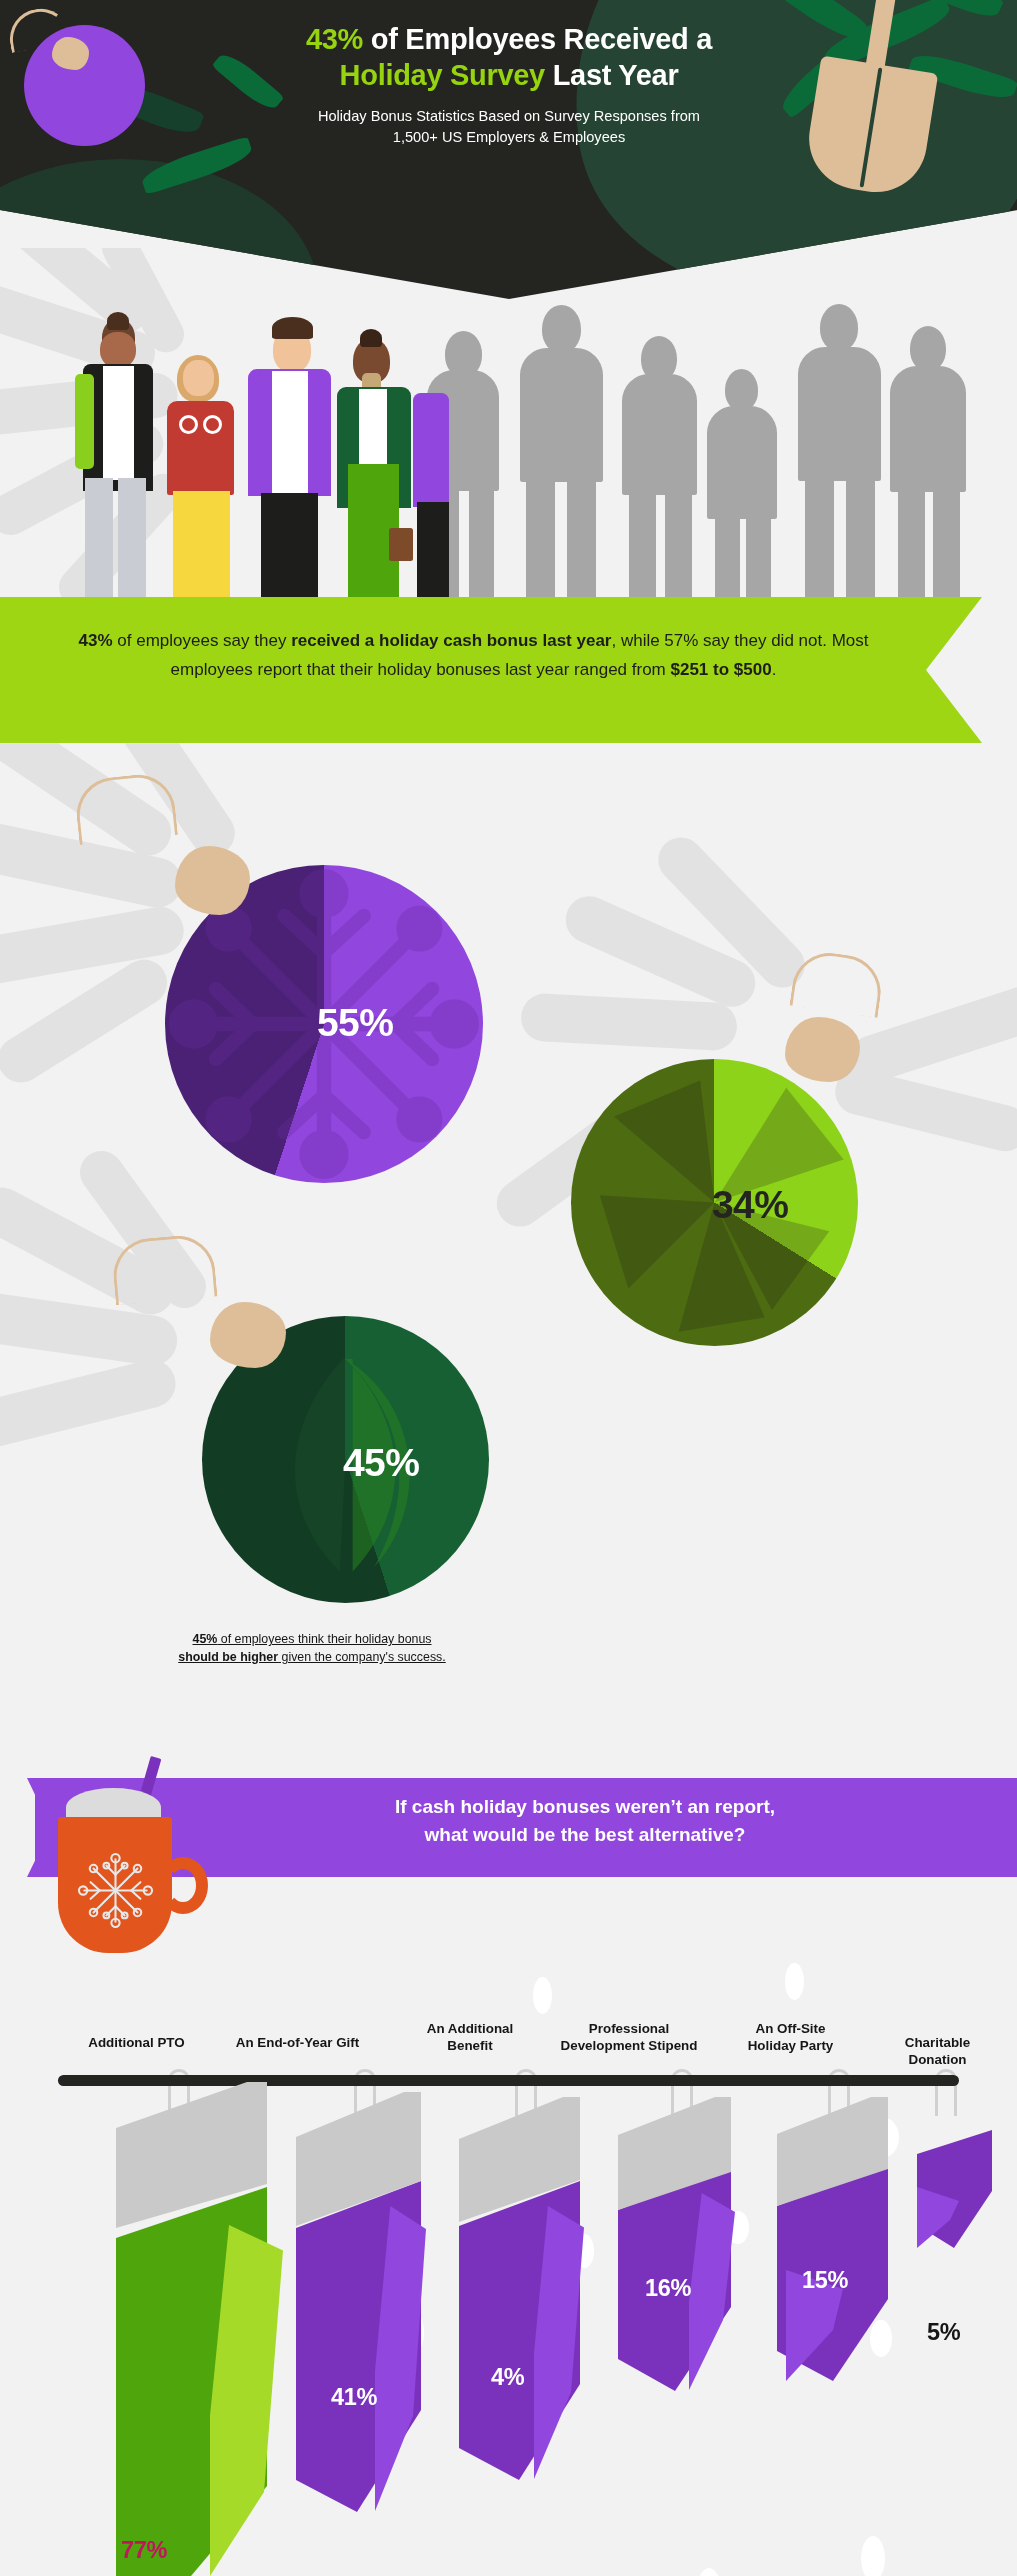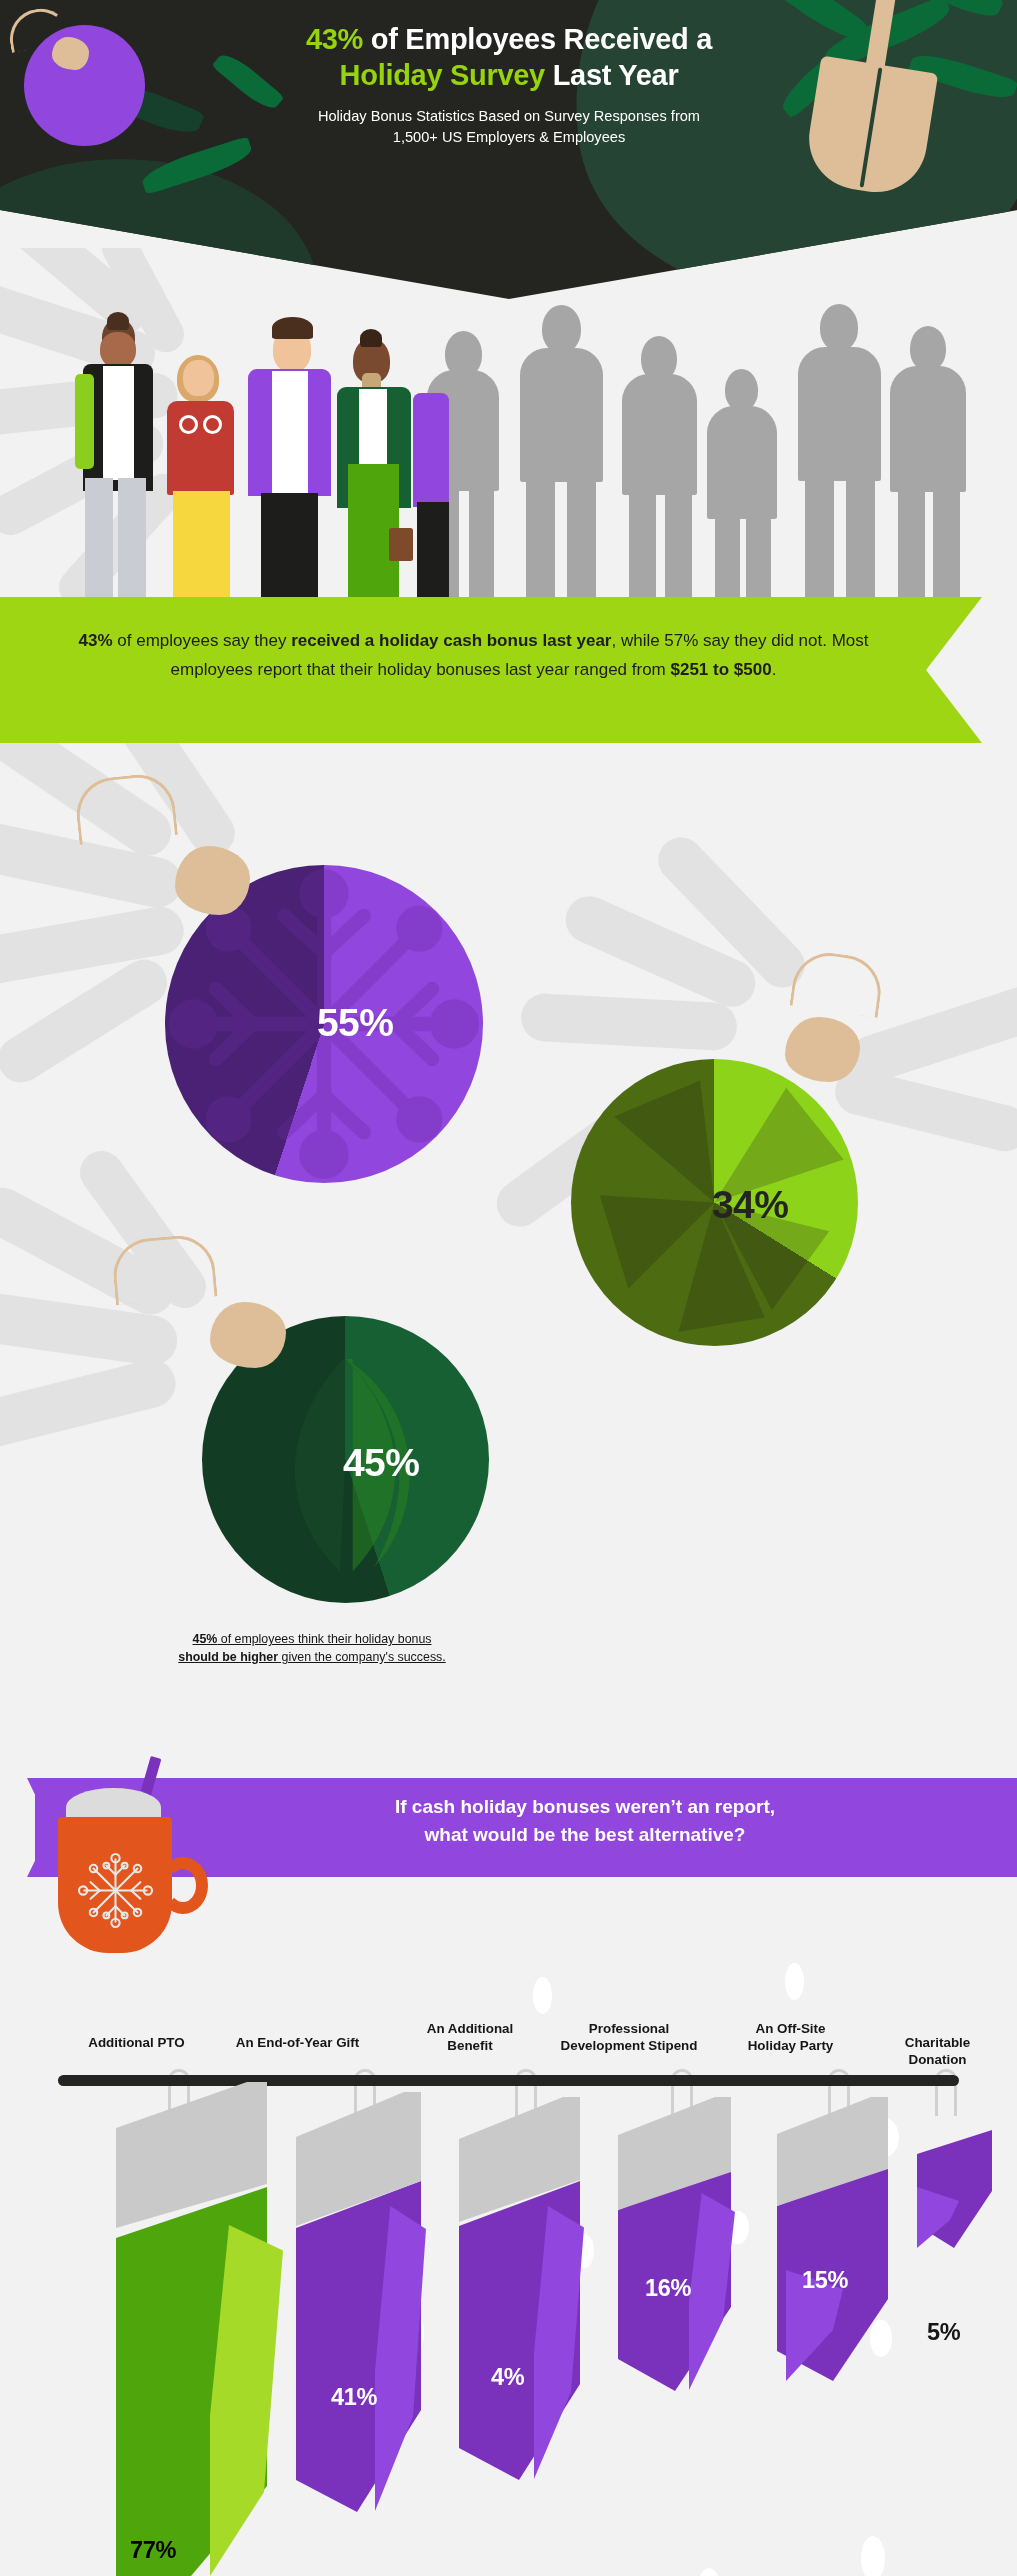--- a/index.html
+++ b/index.html
@@ -445,21 +445,21 @@
 
 <div class="rod"></div>
 
 <div>
   <div class="hanger" style="left:168px;top:2069px;"></div>
   <div class="cuff" style="left:116px;top:2082px;width:151px;height:146px;clip-path:polygon(0 46px,131px 0,151px 0,151px 102px,0 146px);"></div>
   <div class="stocking" style="left:116px;top:2187px;width:151px;height:389px;background:#4fa60c;
               clip-path:polygon(0 51px,151px 0,151px 299px,75px 389px,0 389px);"></div>
   <div class="stocking" style="left:210px;top:2225px;width:73px;height:351px;background:#a6da29;
               clip-path:polygon(19px 0,73px 25.4px,54px 267px,0 351px,0 191px);"></div>
-  <div class="pct" style="left:130px;top:2537px;color:#000000;">77%</div>
+  <div class="pct" style="left:121px;top:2537px;color:#be185d;">77%</div>
 </div>
 
 <div>
   <div class="hanger" style="left:354px;top:2069px;"></div>
   <div class="cuff" style="left:296px;top:2092px;width:125px;height:134px;clip-path:polygon(0 45px,108px 0,125px 0,125px 89px,0 134px);"></div>
   <div class="stocking" style="left:296px;top:2181px;width:125px;height:331px;background:#7a32bd;
               clip-path:polygon(0 47px,125px 0,125px 229px,61px 331px,0 299px);"></div>
   <div class="stocking" style="left:375px;top:2206px;width:51px;height:305px;background:#9146de;
               clip-path:polygon(15.3px 0,51px 23px,38px 210px,0 305px,0 165px);"></div>
   <div class="pct" style="left:331px;top:2384px;color:#ffffff;">41%</div>

